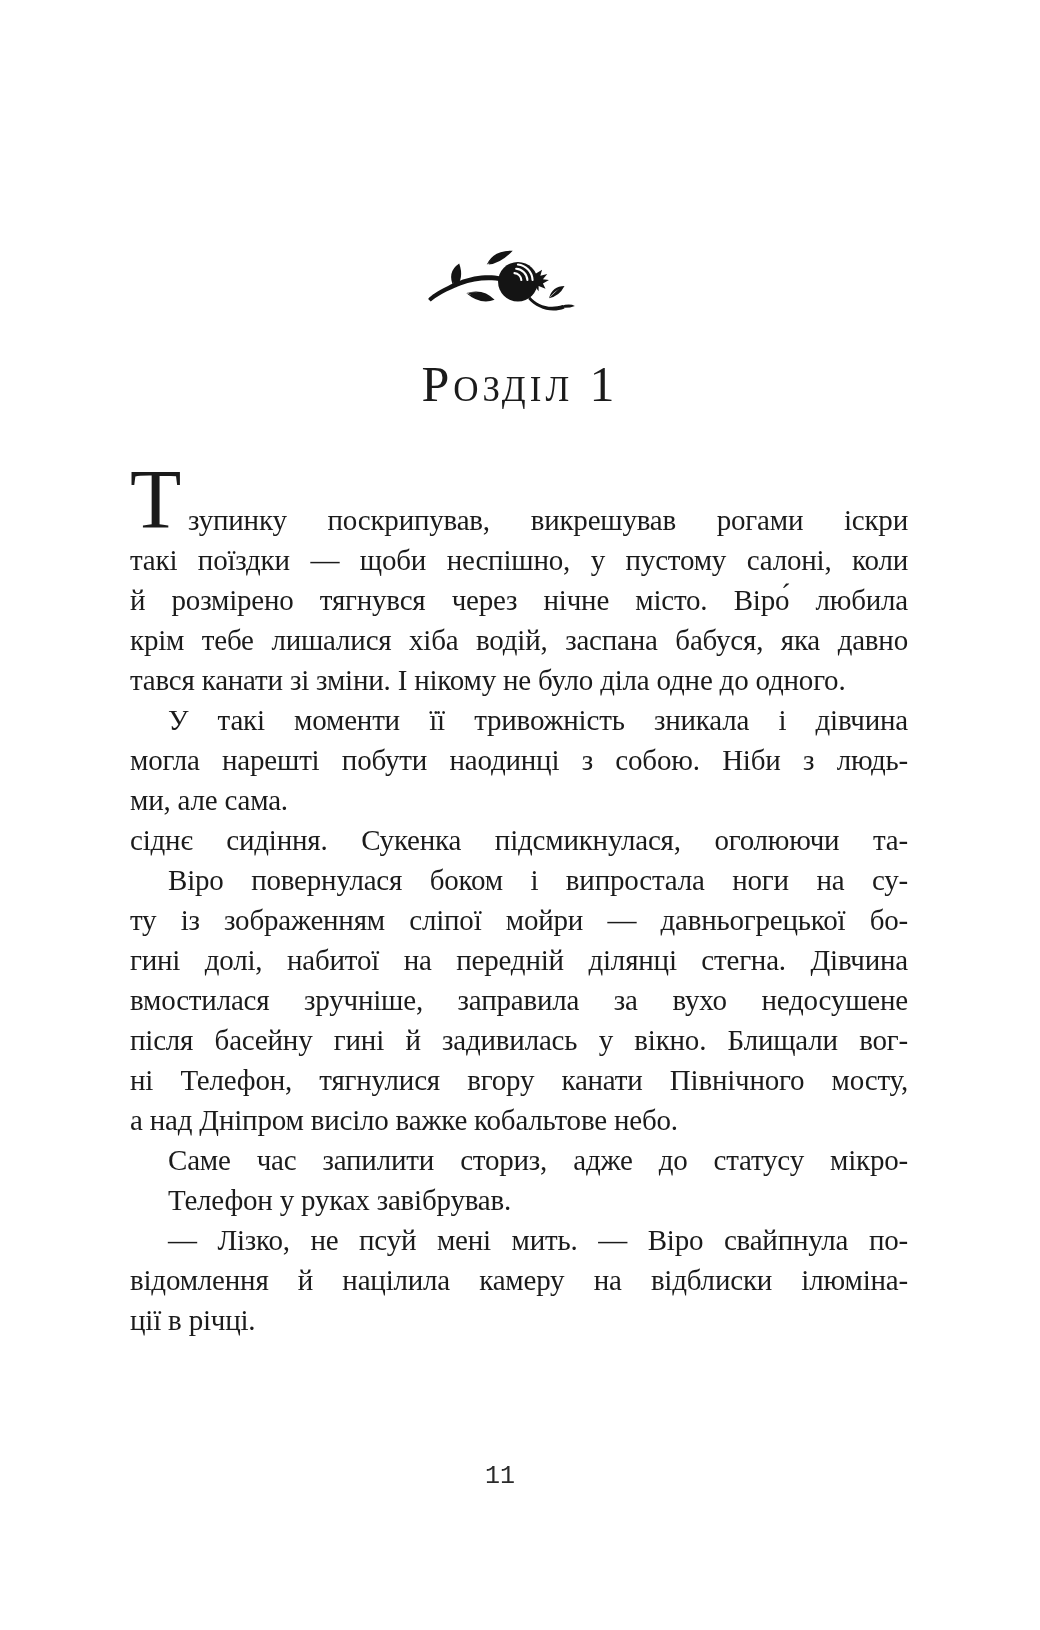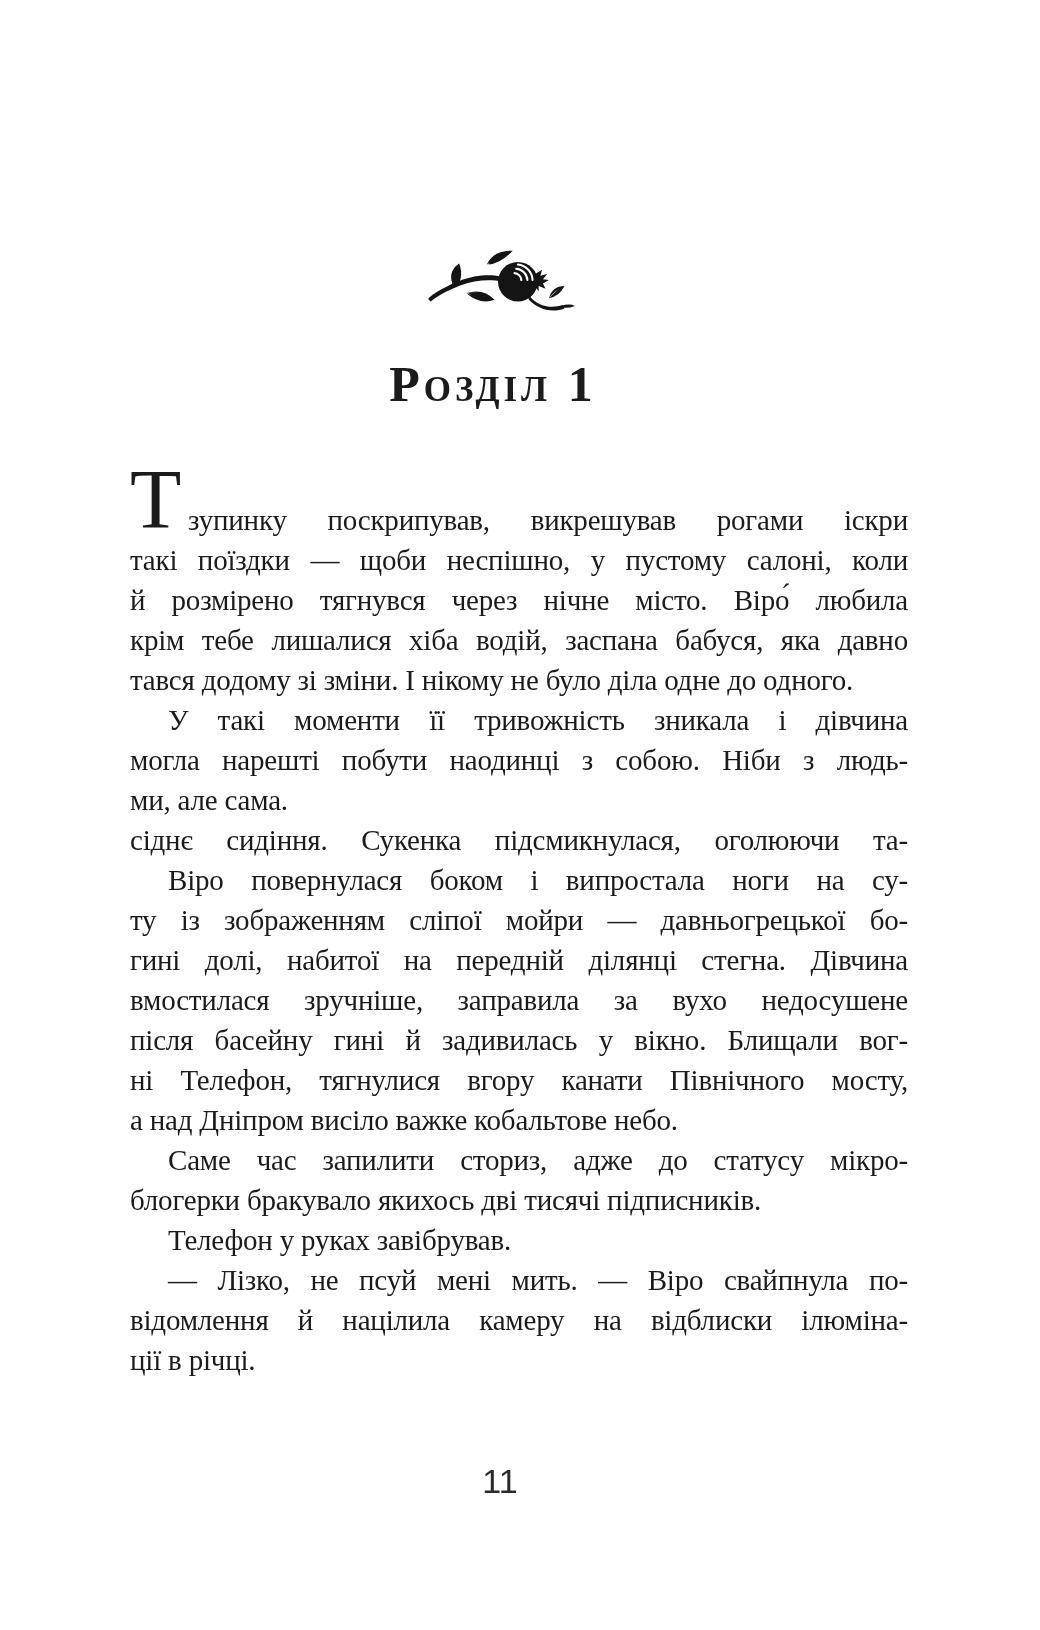--- a/index.html
+++ b/index.html
@@ -21,31 +21,30 @@
     position: absolute;
     left: 404px;
     top: 236px;
     width: 195px;
     height: 82px;
   }
 
   
   .chapter-title {
     position: absolute;
-    left: 113px;
+    left: 140px;
     top: 358px;
     width: 760px;
     text-align: center;
     font-family: "Liberation Serif", serif;
     font-variant: small-caps;
     font-size: 50px;
     line-height: 52px;
     letter-spacing: 4px;
     color: #1b1b1b;
-    font-weight: bold;
   }
 
   
   .textcol {
     position: absolute;
     left: 130px;
     top: 500px;
     width: 778px;
     font-family: "Liberation Serif", serif;
     font-size: 29px;
@@ -71,22 +70,22 @@
   }
   .ital { }
 
   
   .folio {
     position: absolute;
     left: 0;
     top: 1462px;
     width: 1000px;
     text-align: center;
-    font-family: Liberation Sans, sans-serif;
-    font-size: 34px;
+    font-family: Liberation Mono, monospace;
+    font-size: 25px;
     color: #2a2a2a;
   }
 </style>
 </head>
 <body>
 
 <div class="page">
 
   <div class="ornament">
     <svg width="195" height="82" viewBox="0 0 210 95" xmlns="http://www.w3.org/2000/svg">
@@ -121,34 +120,33 @@
     </svg>
   </div>
 
   <div class="chapter-title">Розділ 1</div>
 
   <div class="textcol">
     <div class="ln j dropline"><span class="dropcap">Т</span><span>зупинку поскрипував, викрешував рогами іскри</span></div>
     <div class="ln j">такі поїздки — щоби неспішно, у пустому салоні, коли</div>
     <div class="ln j">й розмірено тягнувся через нічне місто. Віро́ любила</div>
     <div class="ln j">крім тебе лишалися хіба водій, заспана бабуся, яка давно</div>
-    <div class="ln last">тався додому зі зміни. І нікому не було діла одне до одного.</div>
+    <div class="ln last">тався канати зі зміни. І нікому не було діла одне до одного.</div>
     <div class="ln j ind">У такі моменти її тривожність зникала і дівчина</div>
     <div class="ln j">могла нарешті побути наодинці з собою. Ніби з людь-</div>
     <div class="ln last">ми, але сама.</div>
     <div class="ln j">сіднє сидіння. Сукенка підсмикнулася, оголюючи та-</div>
     <div class="ln j ind">Віро повернулася боком і випростала ноги на су-</div>
     <div class="ln j">ту із зображенням сліпої мойри — давньогрецької бо-</div>
     <div class="ln j">гині долі, набитої на передній ділянці стегна. Дівчина</div>
     <div class="ln j">вмостилася зручніше, заправила за вухо недосушене</div>
     <div class="ln j">після басейну гині й задивилась у вікно. Блищали вог-</div>
     <div class="ln j">ні Телефон, тягнулися вгору канати Північного мосту,</div>
     <div class="ln last">а над Дніпром висіло важке кобальтове небо.</div>
     <div class="ln j ind">Саме час запилити сториз, адже до статусу мікро-</div>
-    <div class="ln last">блогерки бракувало якихось дві тисячі підписників.</div>
     <div class="ln last ind">Телефон у руках завібрував.</div>
     <div class="ln j ind"><span>— Лізко, не псуй мені </span><span class="ital">мить</span><span>. — Віро свайпнула по-</span></div>
     <div class="ln j">відомлення й націлила камеру на відблиски ілюміна-</div>
     <div class="ln last">ції в річці.</div>
   </div>
 
   <div class="folio">11</div>
 
 </div>
 

